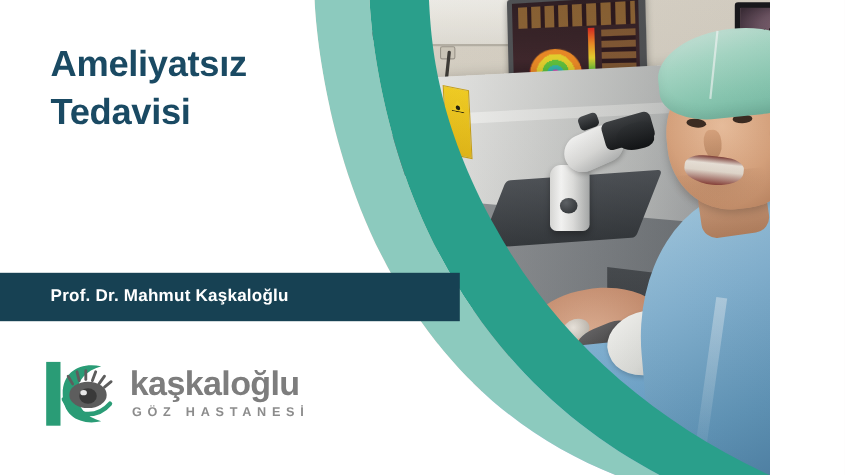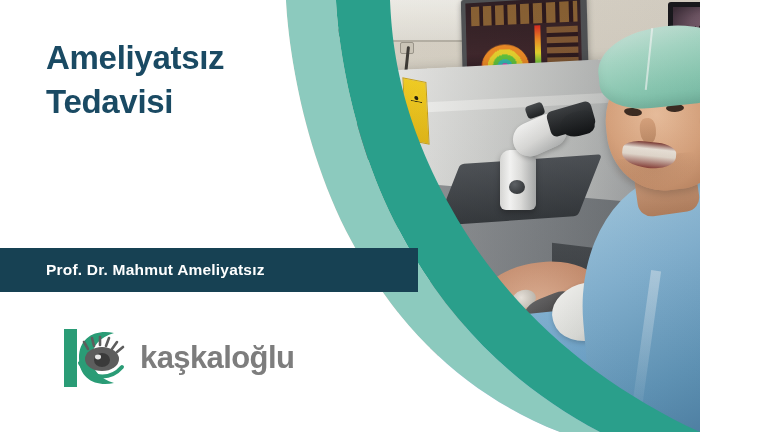--- a/index.html
+++ b/index.html
@@ -367,21 +367,21 @@
     color: #ffffff;
     font-size: 15.5px;
     font-weight: bold;
     letter-spacing: .2px;
     margin-left: 46px;
   }
 
   
   .logo {
     position: absolute;
-    left: 62px; top: 324px;
+    left: 40px; top: 324px;
     display: flex;
     align-items: center;
     height: 68px;
   }
   .logo-mark {
     position: relative;
     width: 76px; height: 62px;
     flex: none;
   }
   .logo-text { margin-left: 2px; padding-bottom: 2px; }
@@ -489,21 +489,21 @@
 
     <path fill="#ffffff" d="M 0 0 L 286 0 C 286 0 290 126 352 242 C 404 340 478 400 560 432 L 0 432 Z"></path>
   </svg>
 
   <div class="headline">
     <span>Ameliyatsız</span>
     <span>Tedavisi</span>
   </div>
 
   <div class="name-banner">
-    <div class="name-banner-text">Prof. Dr. Mahmut Ameliyatsız</div>
+    <div class="name-banner-text">Prof. Dr. Mahmut Kaşkaloğlu</div>
   </div>
 
   <div class="logo">
     <div class="logo-mark">
       <svg viewBox="0 0 76 62" width="76" height="62">
 
         <rect x="2" y="2" width="13" height="58" fill="#2a9c76"></rect>
 
         <path d="M 17 31 C 17 10 34 2 52 6 C 38 10 30 19 30 31 C 30 43 38 52 52 56 C 34 60 17 52 17 31 Z" fill="#2a9c76"></path>
 
@@ -518,16 +518,17 @@
           <line x1="32" y1="19" x2="30" y2="11"></line>
           <line x1="38" y1="18" x2="38" y2="10"></line>
           <line x1="44" y1="19" x2="47" y2="11"></line>
           <line x1="50" y1="22" x2="55" y2="15"></line>
           <line x1="55" y1="25" x2="61" y2="20"></line>
         </g>
       </svg>
     </div>
     <div class="logo-text">
       <div class="logo-word">kaşkaloğlu</div>
+      <div class="logo-sub">GÖZ HASTANESİ</div>
     </div>
   </div>
 
 </div>
 
 </body></html>

